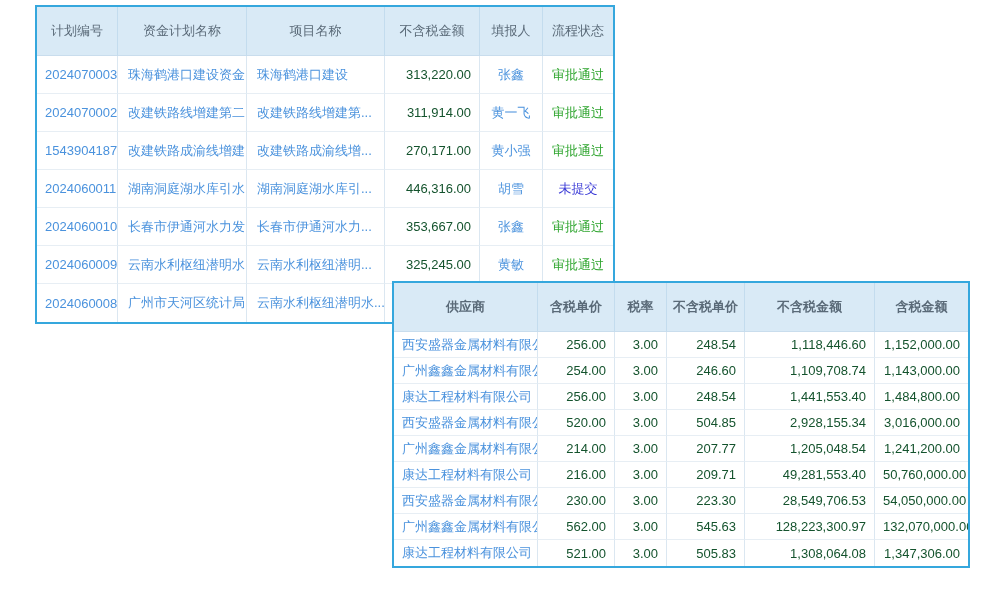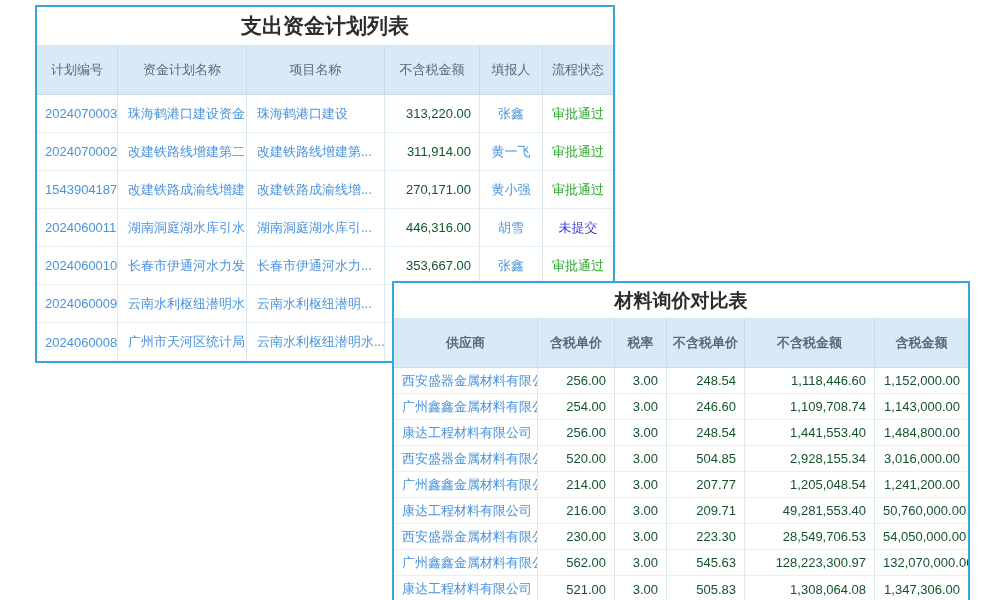--- a/index.html
+++ b/index.html
@@ -78,21 +78,20 @@
   .c-link{color:#4a92dd;cursor:pointer;}
   .c-left{text-align:left;padding-left:10px;}
   .c-num{text-align:right;padding-right:8px;color:#14532d;}
   .st-approved{color:#2fa52f;}
   .st-unsubmitted{color:#3a3ad6;}
 </style>
 </head>
 <body>
 
 <div class="panel" id="panel1">
-  <div class="panel-title">支出资金计划列表</div>
   <table>
     <colgroup>
       <col class="c1">
         <col class="c2">
         <col class="c3">
         <col class="c4">
         <col class="c5">
         <col class="c6">
     </colgroup>
     <thead>
@@ -162,21 +161,20 @@
         <td class="c-link c-left">云南水利枢纽潜明水...</td>
         <td class="c-num"></td>
         <td class="c-link"></td>
         <td></td>
       </tr>
       </tbody>
   </table>
 </div>
 
 <div class="panel" id="panel2">
-  <div class="panel-title">材料询价对比表</div>
   <table>
     <colgroup>
       <col class="c1">
         <col class="c2">
         <col class="c3">
         <col class="c4">
         <col class="c5">
         <col class="c6">
     </colgroup>
     <thead>

